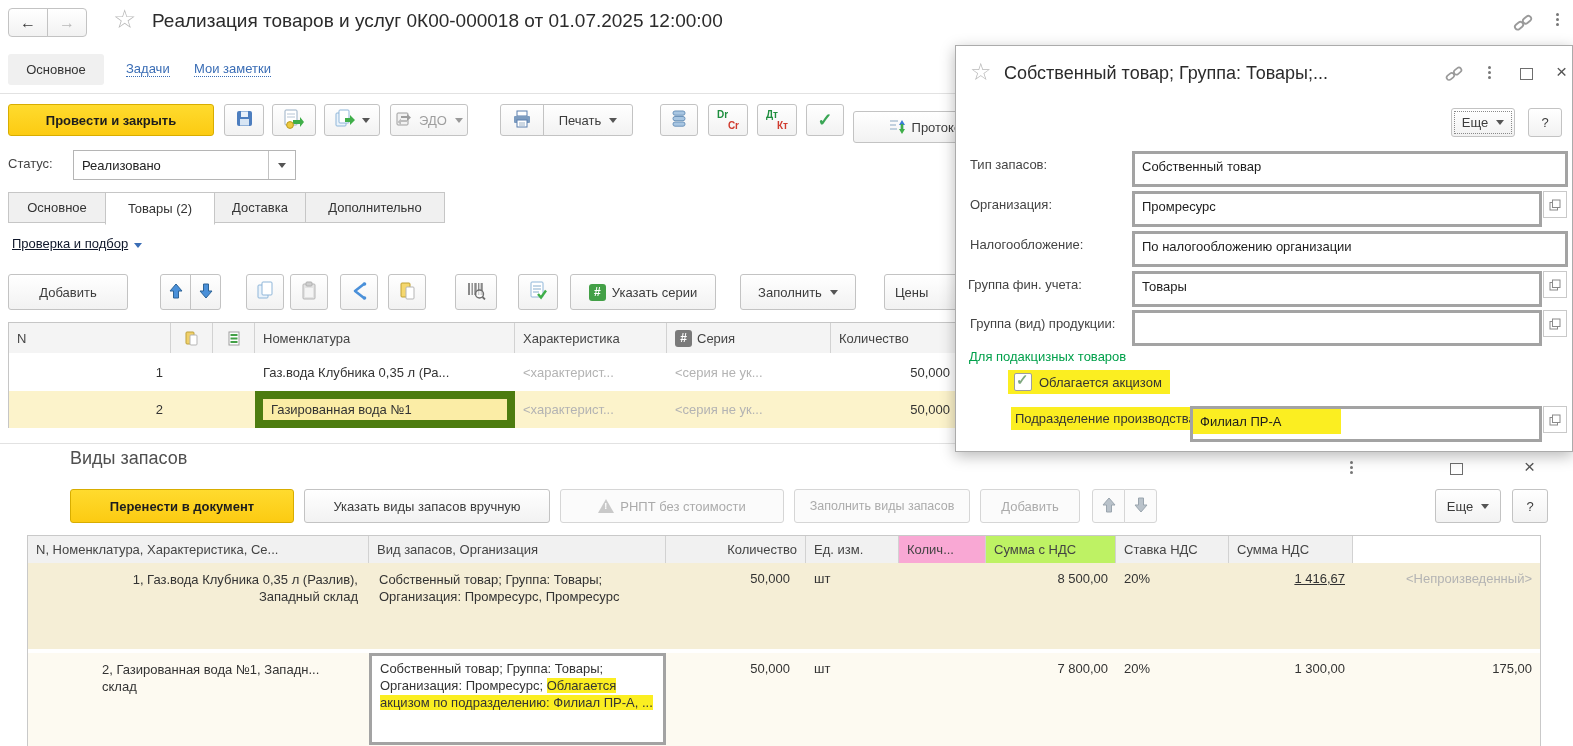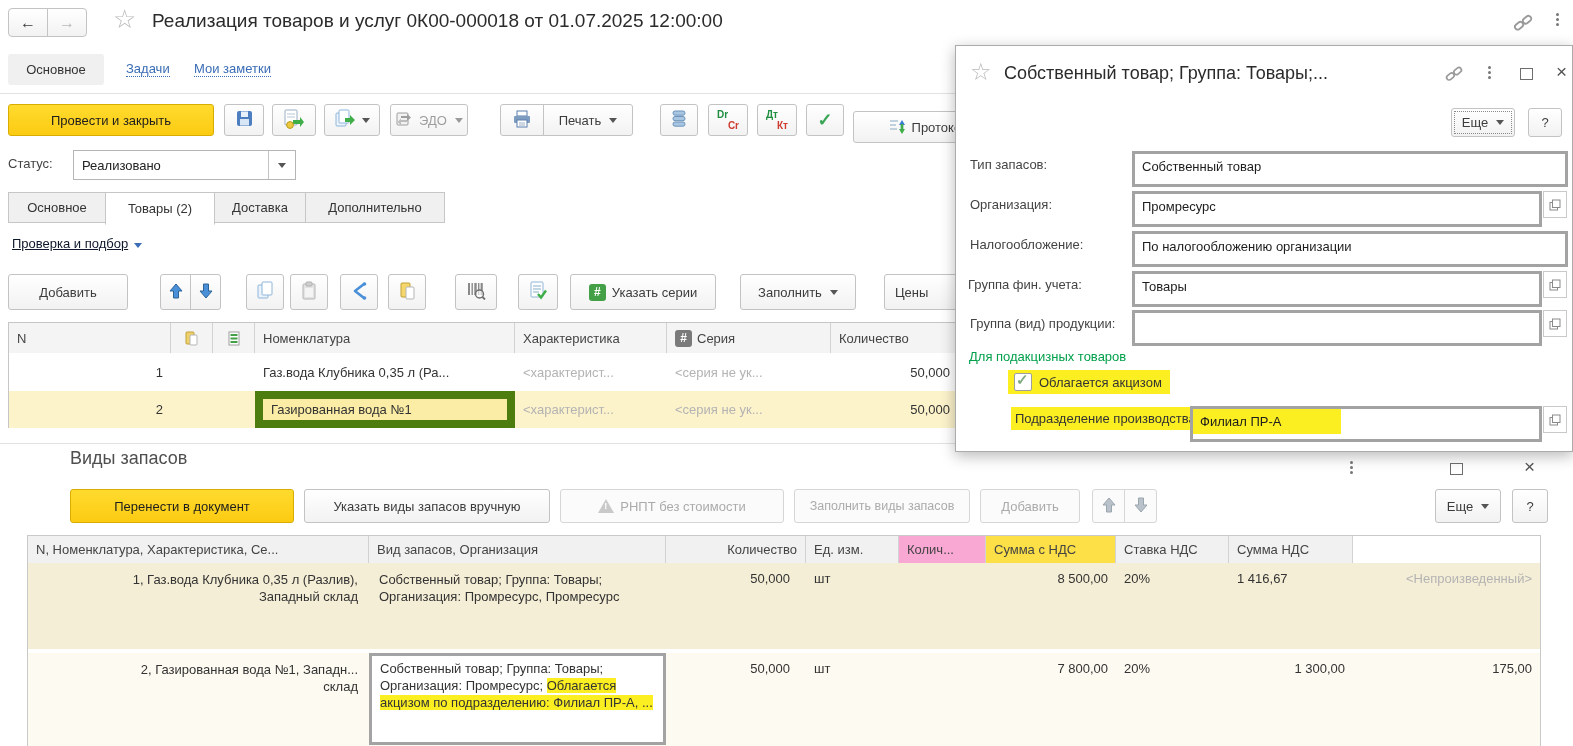--- a/index.html
+++ b/index.html
@@ -3,21 +3,21 @@
 <meta charset="utf-8">
 <style>
   html,body{margin:0;padding:0;background:#fff;}
   .screen{position:relative;width:1573px;height:746px;overflow:hidden;background:#fff;
           font-family:"Liberation Sans",sans-serif;font-size:13px;color:#333;}
   .abs{position:absolute;}
   
   .btn{position:absolute;box-sizing:border-box;display:flex;align-items:center;justify-content:center;
        gap:6px;background:linear-gradient(#ffffff,#f2f2f2);border:1px solid #c3c3c3;border-radius:3px;
        height:32px;color:#3c3c3c;cursor:pointer;white-space:nowrap;padding:0 10px;}
-  .btn-yellow{background:linear-gradient(#ffdb2e,#fccb12);border:1px solid #d8ad00;font-weight:normal;color:#1d1d1d;}
+  .btn-yellow{background:linear-gradient(#ffdb2e,#fccb12);border:1px solid #d8ad00;font-weight:bold;color:#1d1d1d;}
   .btn-disabled{background:#fbfbfb;border-color:#d6d6d6;color:#ababab;cursor:default;}
   .ibtn{padding:0;}
   .caret{width:0;height:0;border-left:4px solid transparent;border-right:4px solid transparent;
          border-top:5px solid #555;display:inline-block;margin-left:2px;}
   .caret.gray{border-top-color:#9a9a9a;}
   
   .navchip{position:absolute;background:#f0f0f0;border-radius:3px;display:flex;align-items:center;
            justify-content:center;color:#333;}
   .navlink{position:absolute;color:#3a6db5;border-bottom:1px dotted #3a6db5;cursor:pointer;}
   .doctab{position:absolute;box-sizing:border-box;height:31px;display:flex;align-items:center;justify-content:center;
@@ -384,46 +384,46 @@
       </div>
     <div class="th" style="left:638px;top:0;width:140px;height:27px;background:#f1f1f1;justify-content:flex-end;">
         <span>Количество</span>
       </div>
     <div class="th" style="left:778px;top:0;width:93px;height:27px;background:#f1f1f1;">
         <span>Ед. изм.</span>
       </div>
     <div class="th" style="left:871px;top:0;width:87px;height:27px;background:#f9a8d4;">
         <span>Колич...</span>
       </div>
-    <div class="th" style="left:958px;top:0;width:130px;height:27px;background:#fde047;">
+    <div class="th" style="left:958px;top:0;width:130px;height:27px;background:#bef264;">
         <span>Сумма с НДС</span>
       </div>
     <div class="th" style="left:1088px;top:0;width:113px;height:27px;background:#f1f1f1;">
         <span>Ставка НДС</span>
       </div>
     <div class="th" style="left:1201px;top:0;width:124px;height:27px;background:#f1f1f1;">
         <span>Сумма НДС</span>
       </div>
     <div class="th" style="left:1325px;top:0;width:187px;height:27px;background:#f1f1f1;border-right:none;margin-top:41px;">
         <span>Сумма акциза (RUB)</span>
       </div>
 
     <div class="abs" style="left:0;top:27px;width:1512px;height:86px;background:#f5eed6;">
       <div class="abs" style="left:90px;top:8px;width:240px;text-align:right;white-space:normal;line-height:17px;">1, Газ.вода Клубника 0,35 л (Разлив), Западный склад</div>
       <div class="abs" style="left:351px;top:8px;width:272px;white-space:normal;line-height:17px;">Собственный товар; Группа: Товары; Организация: Промресурс, Промресурс</div>
       <div class="abs" style="left:638px;top:8px;width:124px;text-align:right;">50,000</div>
       <div class="abs" style="left:786px;top:8px;">шт</div>
       <div class="abs" style="left:966px;top:8px;width:114px;text-align:right;">8 500,00</div>
       <div class="abs" style="left:1096px;top:8px;">20%</div>
-      <div class="abs" style="left:1209px;top:8px;width:108px;text-align:left;">1 416,67</div>
+      <div class="abs" style="left:1209px;top:8px;width:108px;text-align:right;text-decoration:underline;">1 416,67</div>
       <div class="abs ph" style="left:1333px;top:8px;width:171px;text-align:right;">&lt;Непроизведенный&gt;</div>
     </div>
 
     <div class="abs" style="left:0;top:117px;width:1512px;height:94px;background:#fdfaf1;">
-      <div class="abs" style="left:90px;top:8px;width:240px;text-align:right;white-space:normal;line-height:17px;">2, Газированная вода №1, Западн... склад</div>
+      <div class="abs" style="left:74px;top:8px;width:240px;text-align:left;white-space:normal;line-height:17px;">2, Газированная вода №1, Западн... склад</div>
       <div class="abs" style="left:341px;top:0;width:297px;height:92px;box-sizing:border-box;border:3px solid #a3a3a3;background:#fff;padding:4px 8px;white-space:normal;line-height:17px;">
         <span>Собственный товар; Группа: Товары; Организация: Промресурс;</span>
         <span class="hl">Облагается акцизом по подразделению: Филиал ПР-А, ...</span>
       </div>
       <div class="abs" style="left:638px;top:8px;width:124px;text-align:right;">50,000</div>
       <div class="abs" style="left:786px;top:8px;">шт</div>
       <div class="abs" style="left:966px;top:8px;width:114px;text-align:right;">7 800,00</div>
       <div class="abs" style="left:1096px;top:8px;">20%</div>
       <div class="abs" style="left:1209px;top:8px;width:108px;text-align:right;">1 300,00</div>
       <div class="abs" style="left:1333px;top:8px;width:171px;text-align:right;">175,00</div>

